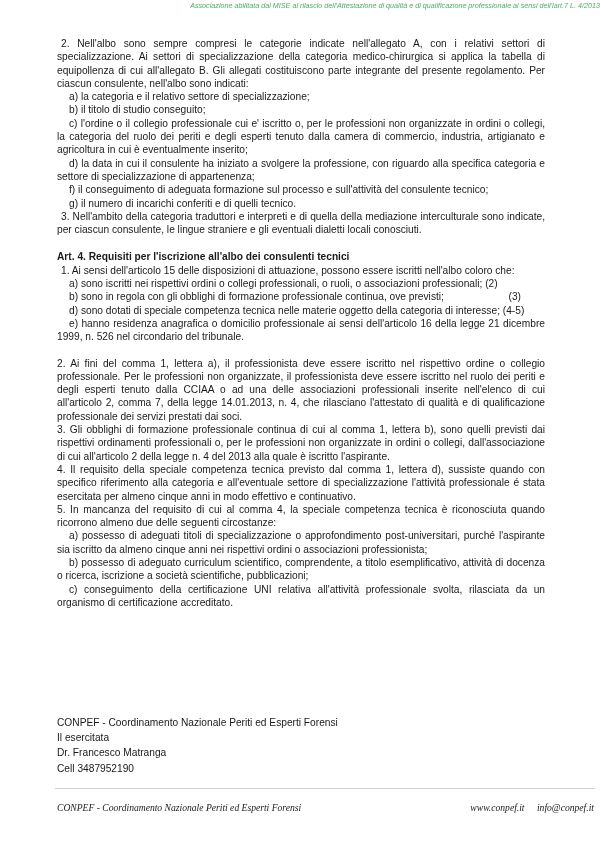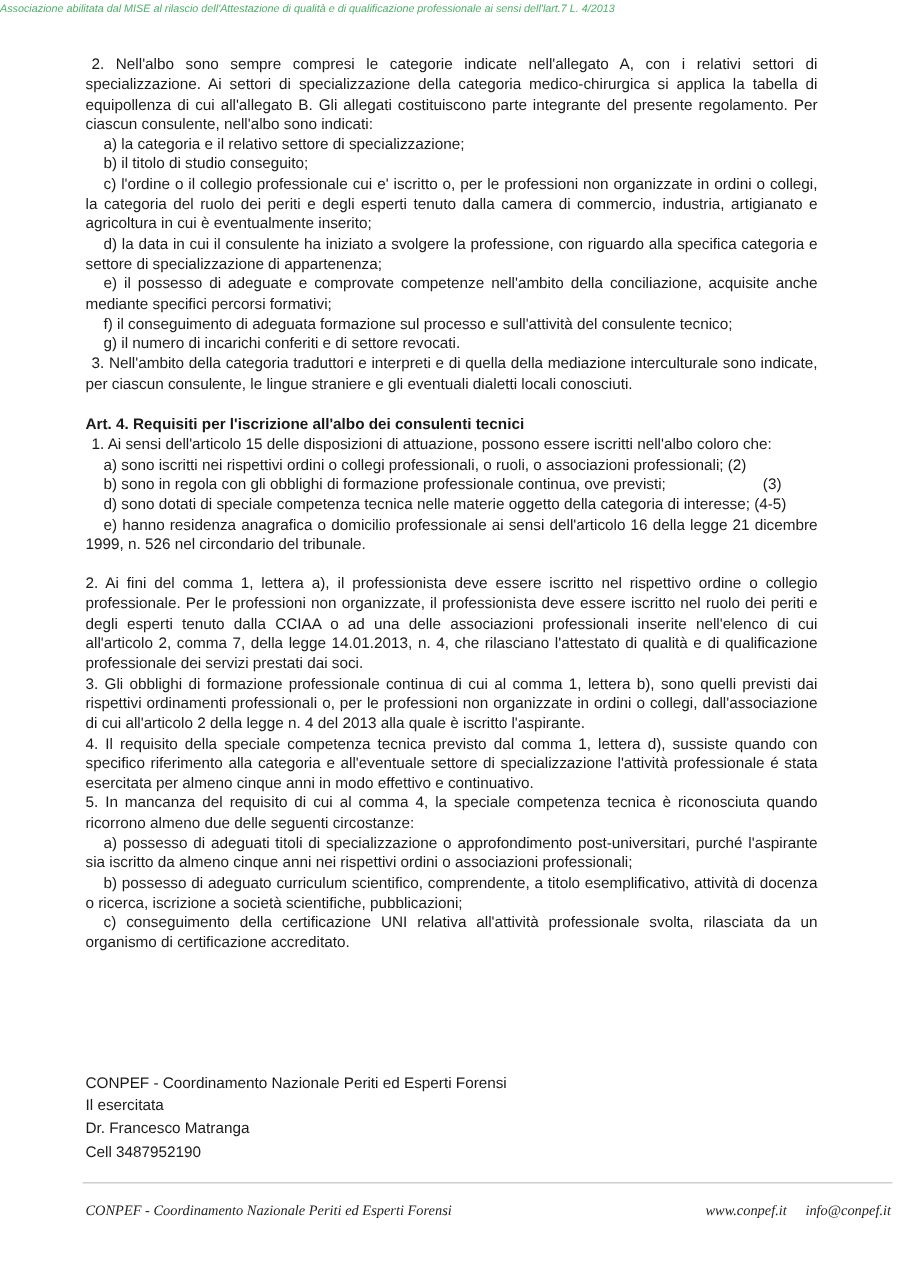--- a/index.html
+++ b/index.html
@@ -1,21 +1,21 @@
 <!DOCTYPE html>
 <html><head>
 <meta charset="utf-8">
 <style>
   html, body { margin: 0; padding: 0; }
   body {
     width: 600px; height: 858px; background: #ffffff; overflow: hidden;
     font-family: "Liberation Sans", sans-serif; color: #1a1a1a; position: relative;
   }
   .header-note {
-    position: absolute; top: 1px; left: 0; width: 600px; text-align: left;
+    position: absolute; top: 1px; left: 0; width: 600px; text-align: right;
     font-size: 7.2px; font-style: italic; color: #4fae6a; white-space: nowrap;
   }
   .content { position: absolute; left: 57px; top: 37px; width: 488px; font-size: 10.2px; line-height: 13.3px; }
   .art-title { font-weight: bold; margin: 0; }
   .p { margin: 0; text-align: justify; }
   .ind1 { text-indent: 4px; }
   .ind2 { text-indent: 12px; }
   .gap { height: 13px; }
   .gap2 { height: 14px; }
   .row3 { display: flex; justify-content: space-between; padding-left: 12px; width: 452px; }
@@ -30,44 +30,43 @@
 
 <div class="header-note">Associazione abilitata dal MISE al rilascio dell'Attestazione di qualità e di qualificazione professionale  ai sensi dell'lart.7 L. 4/2013</div>
 
 <div class="content">
   <section>
     <p class="p ind1">2. Nell'albo sono sempre compresi le categorie indicate nell'allegato A, con i relativi settori di specializzazione. Ai settori di specializzazione della categoria medico-chirurgica si applica la tabella di equipollenza di cui all'allegato B. Gli allegati costituiscono parte integrante del presente regolamento. Per ciascun consulente, nell'albo sono indicati:</p>
     <p class="p ind2">a) la categoria e il relativo settore di specializzazione;</p>
     <p class="p ind2">b) il titolo di studio conseguito;</p>
     <p class="p ind2">c) l'ordine o il collegio professionale cui e' iscritto o, per le professioni non organizzate in ordini o collegi, la categoria del ruolo dei periti e degli esperti tenuto dalla camera di commercio, industria, artigianato e agricoltura in cui è eventualmente inserito;</p>
     <p class="p ind2">d) la data in cui il consulente ha iniziato a svolgere la professione, con riguardo alla specifica categoria e settore di specializzazione di appartenenza;</p>
-    <p class="p ind2">e) il possesso di adeguate e comprovate competenze nell'ambito della conciliazione, acquisite anche mediante specifici percorsi formativi;</p>
     <p class="p ind2">f) il conseguimento di adeguata formazione sul processo e sull'attività del consulente tecnico;</p>
-    <p class="p ind2">g) il numero di incarichi conferiti e di settore revocati.</p>
+    <p class="p ind2">g) il numero di incarichi conferiti e di quelli tecnico.</p>
     <p class="p ind1">3. Nell'ambito della categoria traduttori e interpreti e di quella della mediazione interculturale sono indicate, per ciascun consulente, le lingue straniere e gli eventuali dialetti locali conosciuti.</p>
   </section>
 
   <div class="gap2"></div>
 
   <section>
     <p class="art-title">Art. 4.  Requisiti per l'iscrizione all'albo dei consulenti tecnici</p>
     <p class="p ind1">1. Ai sensi dell'articolo 15 delle disposizioni di attuazione, possono essere iscritti nell'albo coloro che:</p>
     <p class="p ind2">a) sono iscritti nei rispettivi ordini o collegi professionali, o ruoli, o associazioni professionali; (2)</p>
     <div class="row3">
       <span>b) sono in regola con gli obblighi di formazione professionale continua, ove previsti;</span>
       <span>(3)</span>
     </div>
     <p class="p ind2">d) sono dotati di speciale competenza tecnica nelle materie oggetto della categoria di interesse; (4-5)</p>
     <p class="p ind2">e) hanno residenza anagrafica o domicilio professionale ai sensi dell'articolo 16 della legge 21 dicembre 1999, n. 526 nel circondario del tribunale.</p>
     <div class="gap"></div>
     <p class="p">2. Ai fini del comma 1, lettera a), il professionista deve essere iscritto nel rispettivo ordine o collegio professionale. Per le professioni non organizzate, il professionista deve essere iscritto nel ruolo dei periti e degli esperti tenuto dalla CCIAA o ad una delle associazioni professionali inserite nell'elenco di cui all'articolo 2, comma 7, della legge 14.01.2013, n. 4, che rilasciano l'attestato di qualità e di qualificazione professionale dei servizi prestati dai soci.</p>
     <p class="p">3. Gli obblighi di formazione professionale continua di cui al comma 1, lettera b), sono quelli previsti dai rispettivi ordinamenti professionali o, per le professioni non organizzate in ordini o collegi, dall'associazione di cui all'articolo 2 della legge n. 4 del 2013 alla quale è iscritto l'aspirante.</p>
     <p class="p">4. Il requisito della speciale competenza tecnica previsto dal comma 1, lettera d), sussiste quando con specifico riferimento alla categoria e all'eventuale settore di specializzazione l'attività professionale é stata esercitata per almeno cinque anni in modo effettivo e continuativo.</p>
     <p class="p">5. In mancanza del requisito di cui al comma 4, la speciale competenza tecnica è riconosciuta quando ricorrono almeno due delle seguenti circostanze:</p>
-    <p class="p ind2">a) possesso di adeguati titoli di specializzazione o approfondimento post-universitari, purché l'aspirante sia iscritto da almeno cinque anni nei rispettivi ordini o associazioni professionali;</p>
+    <p class="p ind2">a) possesso di adeguati titoli di specializzazione o approfondimento post-universitari, purché l'aspirante sia iscritto da almeno cinque anni nei rispettivi ordini o associazioni professionista;</p>
     <p class="p ind2">b) possesso di adeguato curriculum scientifico, comprendente, a titolo esemplificativo, attività di docenza o ricerca, iscrizione a società scientifiche, pubblicazioni;</p>
     <p class="p ind2">c) conseguimento della certificazione UNI relativa all'attività professionale svolta, rilasciata da un organismo di certificazione accreditato.</p>
   </section>
 </div>
 
 <div class="sign">
   <div>CONPEF - Coordinamento Nazionale Periti ed Esperti Forensi</div>
   <div>Il esercitata</div>
   <div>Dr. Francesco Matranga</div>
   <div>Cell 3487952190</div>

